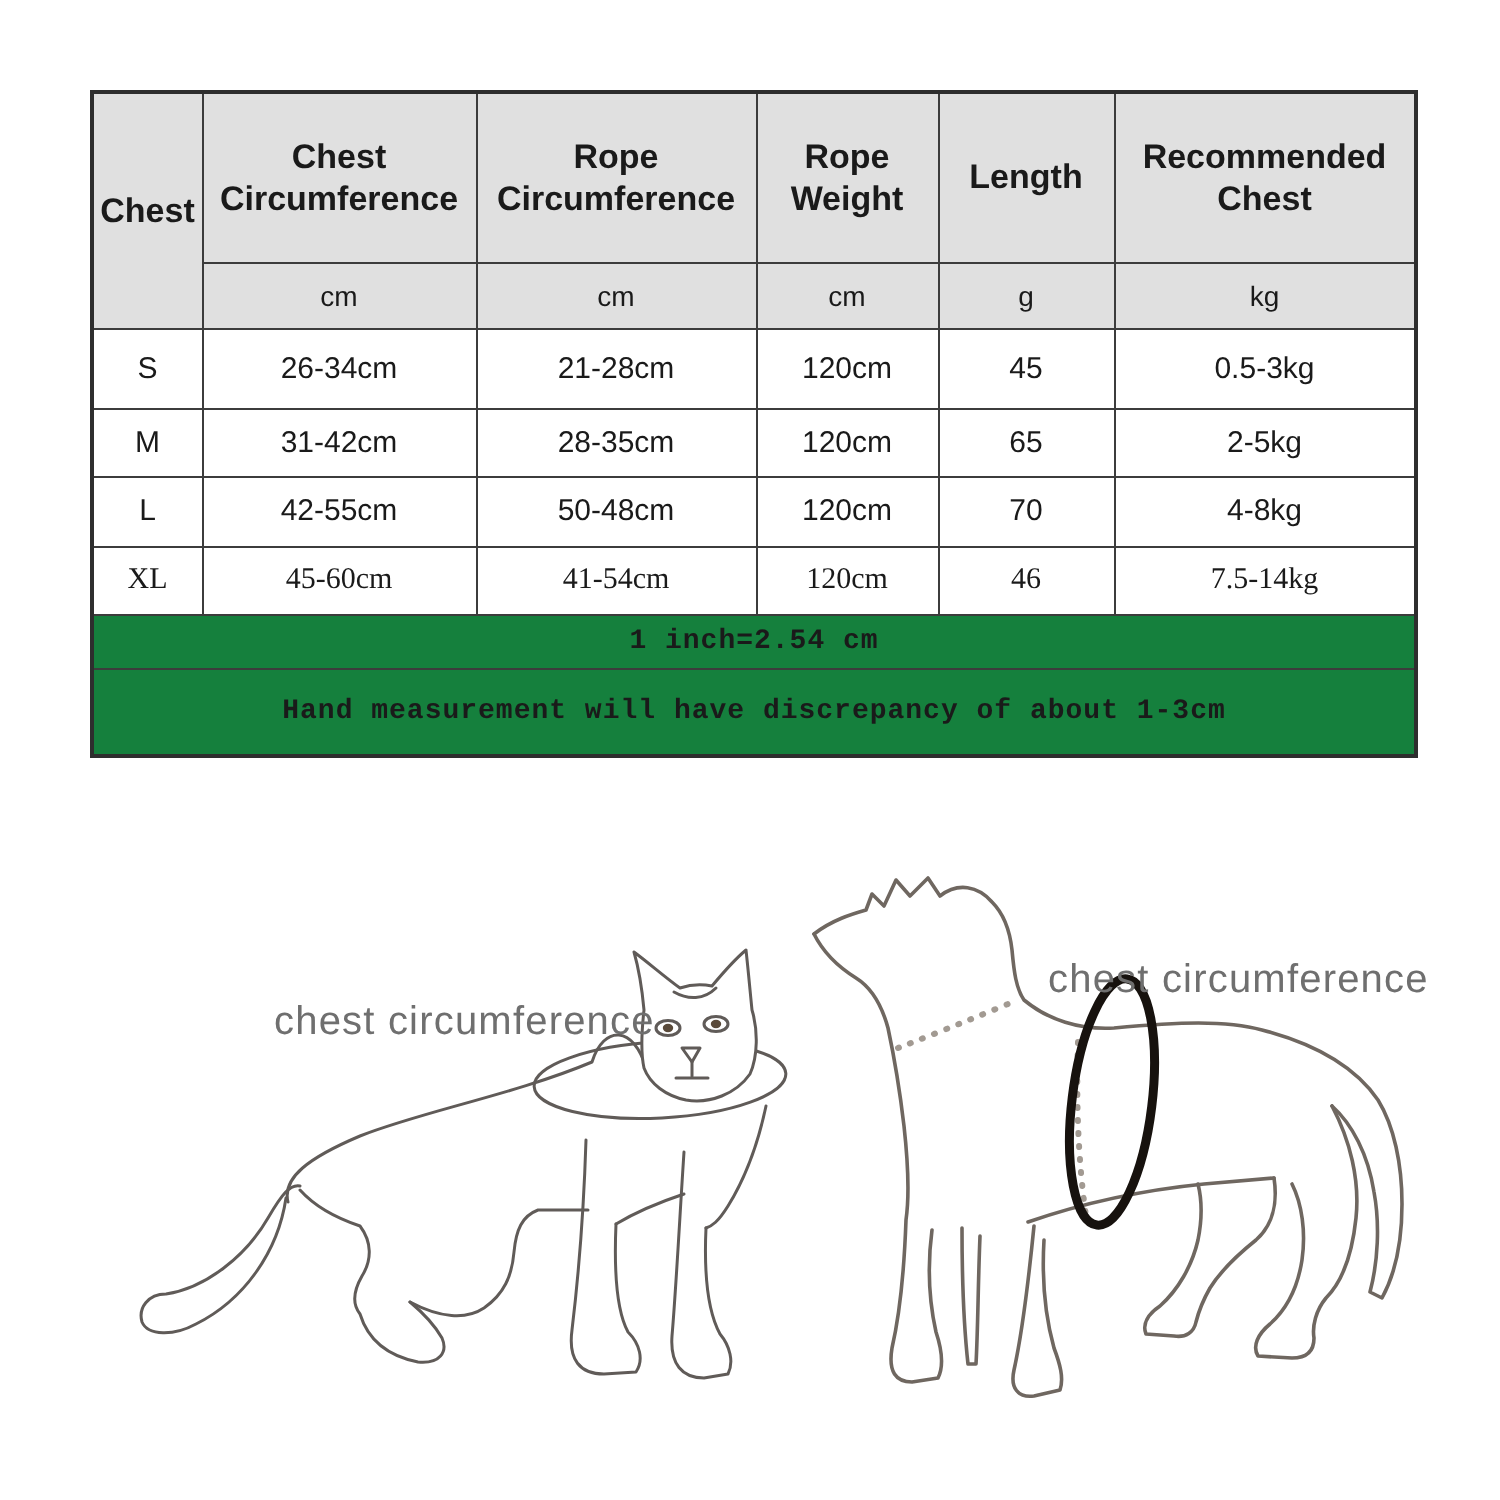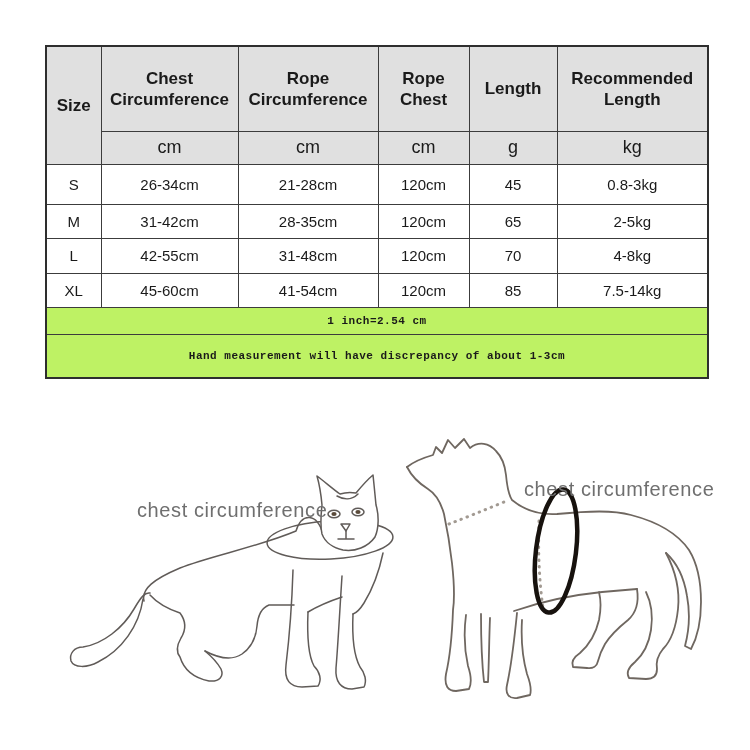--- a/index.html
+++ b/index.html
@@ -22,43 +22,43 @@
     text-align:center;vertical-align:middle;
     color:#1a1a1a;
     padding:0 2px;
     overflow:hidden;
   }
   tr.r-head{height:85px;}
   tr.r-units{height:33px;}
   tr.r-s{height:40px;}
   tr.r-m{height:34px;}
   tr.r-l{height:35px;}
-  tr.r-xl{height:34px;}
+  tr.r-xl{height:34px;font-family:Liberation Serif, serif;}
   tr.r-note1{height:27px;}
   tr.r-note2{height:44px;}
   .hdr{
     background:#e0e0e0;
     font-weight:bold;
     font-size:17px;
     line-height:1.25;
   }
   .unit{
     background:#e0e0e0;
     font-weight:normal;
-    font-size:18px;
+    font-size:14px;
   }
   .cell{
     background:#ffffff;
     font-size:15px;
   }
   .note-cell{
-    background:#bef264;
+    background:#15803d;
     font-family:"Liberation Mono", monospace;
     font-weight:bold;
-    font-size:11px;
+    font-size:14px;
     letter-spacing:0.5px;
   }
   svg.sketch{position:absolute;left:0;top:0;}
   .sketch-label{
     font-family:"Liberation Sans", sans-serif;
     font-size:20px;
     letter-spacing:0.6px;
     fill:#6f6f6f;
   }
 </style>
@@ -71,64 +71,64 @@
     <colgroup>
       <col style="width:55px">
         <col style="width:137px">
         <col style="width:140px">
       <col style="width:91px">
         <col style="width:88px">
         <col style="width:151px">
     </colgroup>
     <tbody>
       <tr class="r-head">
-        <th class="hdr" rowspan="2">Size</th>
+        <th class="hdr" rowspan="2">Chest</th>
         <th class="hdr">Chest Circumference</th>
         <th class="hdr">Rope Circumference</th>
-        <th class="hdr">Rope Chest</th>
+        <th class="hdr">Rope Weight</th>
         <th class="hdr">Length</th>
-        <th class="hdr">Recommended Length</th>
+        <th class="hdr">Recommended Chest</th>
       </tr>
       <tr class="r-units">
         <td class="unit">cm</td>
         <td class="unit">cm</td>
         <td class="unit">cm</td>
         <td class="unit">g</td>
         <td class="unit">kg</td>
       </tr>
       <tr class="r-s">
         <td class="cell">S</td>
         <td class="cell">26-34cm</td>
         <td class="cell">21-28cm</td>
         <td class="cell">120cm</td>
         <td class="cell">45</td>
-        <td class="cell">0.8-3kg</td>
+        <td class="cell">0.5-3kg</td>
       </tr>
       <tr class="r-m">
         <td class="cell">M</td>
         <td class="cell">31-42cm</td>
         <td class="cell">28-35cm</td>
         <td class="cell">120cm</td>
         <td class="cell">65</td>
         <td class="cell">2-5kg</td>
       </tr>
       <tr class="r-l">
         <td class="cell">L</td>
         <td class="cell">42-55cm</td>
-        <td class="cell">31-48cm</td>
+        <td class="cell">50-48cm</td>
         <td class="cell">120cm</td>
         <td class="cell">70</td>
         <td class="cell">4-8kg</td>
       </tr>
       <tr class="r-xl">
         <td class="cell">XL</td>
         <td class="cell">45-60cm</td>
         <td class="cell">41-54cm</td>
         <td class="cell">120cm</td>
-        <td class="cell">85</td>
+        <td class="cell">46</td>
         <td class="cell">7.5-14kg</td>
       </tr>
       <tr class="r-note1">
         <td class="note-cell" colspan="6">1 inch=2.54 cm</td>
       </tr>
       <tr class="r-note2">
         <td class="note-cell" colspan="6">Hand measurement will have discrepancy of about 1-3cm</td>
       </tr>
     </tbody>
   </table>

